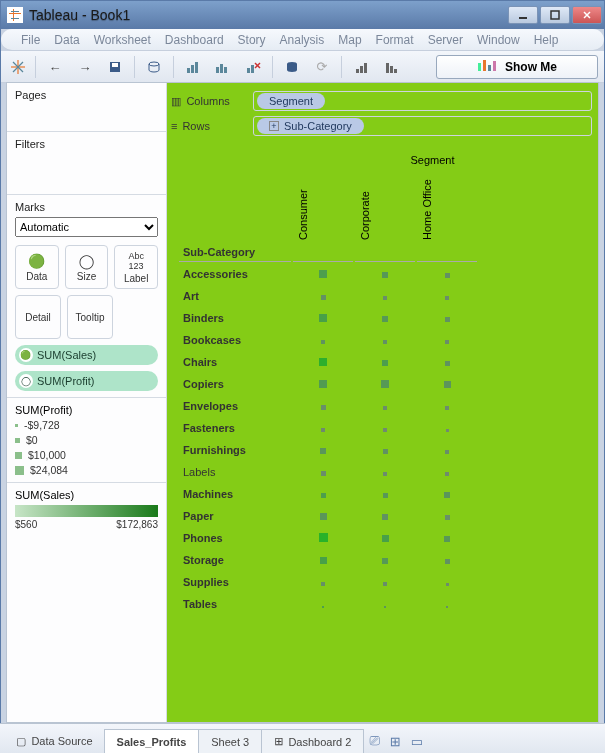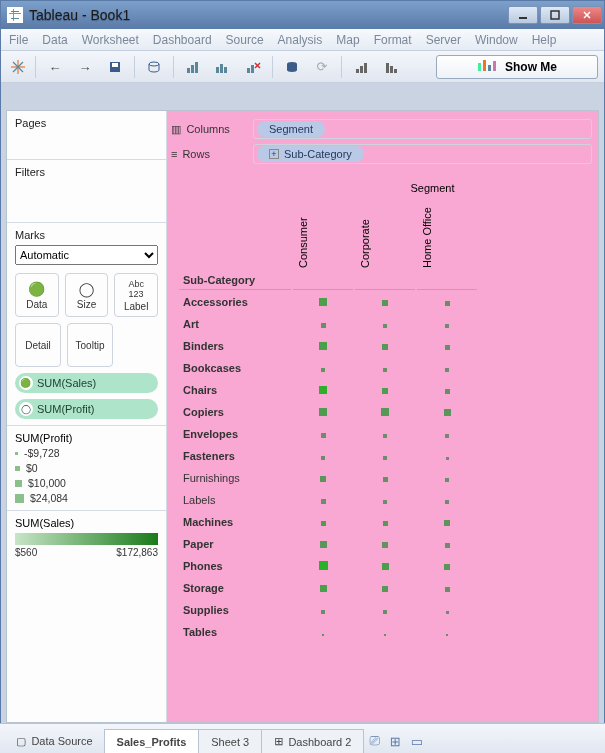--- a/index.html
+++ b/index.html
@@ -3,29 +3,29 @@
 <meta charset="utf-8">
 <style>
   * { box-sizing: border-box; margin: 0; padding: 0; font-family: "Segoe UI", Tahoma, sans-serif; }
   body { background: #c9d3e2; width: 605px; height: 753px; overflow: hidden; border:1px solid #5a7aa8;}
   .titlebar { height: 28px; background: linear-gradient(#7da0cb, #5a7aa8); display: flex; align-items: center; padding: 0 2px 0 6px; color: #fff; font-size: 14px; }
   .titlebar .appicon { width: 16px; height: 16px; background: #fff; margin-right: 6px; display:flex; align-items:center; justify-content:center;}
   .titlebar .title { flex: 1; text-shadow: 0 1px 1px rgba(0,0,0,.3); color:#1a1a1a; }
   .titlebar .winbtns { display: flex; }
   .titlebar .winbtns div { width: 30px; height: 18px; background: linear-gradient(#dfe9f7,#b9c9df); border:1px solid #7a93b6; margin-left:2px; display:flex; align-items:center; justify-content:center; font-size:11px; color:#333; border-radius:2px;}
   .titlebar .winbtns div.close{ background: linear-gradient(#e88, #c55); color:#fff;}
-  .menubar { height: 22px; background: linear-gradient(#f6f9fd,#e6ecf4); display:flex; align-items:center; padding: 0 8px; font-size:12px; color:#7b879a; gap:14px; border-bottom:1px solid #c6cfdd;}
+  .menubar { height: 22px; background: linear-gradient(#f6f9fd,#e6ecf4); display:flex; align-items:center; padding: 0 20px; font-size:12px; color:#7b879a; gap:14px; border-bottom:1px solid #c6cfdd;border-radius:11px;}
   .menubar span{ cursor:default;}
   .toolbar { height: 32px; background: linear-gradient(#f3f6fb,#e1e7f0); display:flex; align-items:center; padding:0 6px; gap:4px; border-bottom:1px solid #c6cfdd;}
   .tbtn { width:26px; height:24px; display:flex; align-items:center; justify-content:center; font-size:13px; color:#444; border:1px solid transparent; border-radius:2px;}
   .tsep { width:1px; height:22px; background:#c6cfdd; margin:0 2px;}
   .logo { width:22px; height:22px; display:flex; align-items:center; justify-content:center;}
   .showme { margin-left:auto; height:24px; width:162px; background: linear-gradient(#fff,#eef2f8); border:1px solid #98a8bd; border-radius:3px; display:flex; align-items:center; justify-content:center; font-size:12px; gap:8px;}
   .showme .bars span{display:inline-block; width:3px; margin:0 1px;}
-  .content { position:absolute; top:82px; bottom:30px; left:6px; right:6px; background:#f9a8d4; border:1px solid #b9c4d2; display:flex;margin-top:28px;}
+  .content { position:absolute; top:82px; bottom:30px; left:6px; right:6px; background:#84cc16; border:1px solid #b9c4d2; display:flex;}
   .leftpanel { width:160px; border-right:1px solid #d5dbe3; display:flex; flex-direction:column; background:#fdfdfe; overflow:hidden;}
   .card { border-bottom:1px solid #d5dbe3; padding:6px 8px; font-size:11px; }
   .card h4{ font-size:11px; font-weight:normal; color:#222;}
   .card.pad{ padding-bottom:30px;}
   .filters{padding-bottom:44px;}
   .marks select{ width:100%; font-size:11px; height:20px; margin-top:4px;}
   .marks-grid{ display:flex; gap:6px; margin-top:8px;}
   .mchip{ flex:1; border:1px solid #cdd4de; border-radius:4px; height:44px; display:flex; flex-direction:column; align-items:center; justify-content:center; font-size:10px; color:#333; gap:2px;}
   .mchip .ic{font-size:14px;}
   .marks-grid2{ display:flex; gap:6px; margin-top:6px;}
@@ -91,21 +91,21 @@
         </svg>
       </div>
   </div>
 </div>
 
 <div class="menubar" id="menubar">
     <span>File</span>
     <span>Data</span>
     <span>Worksheet</span>
     <span>Dashboard</span>
-    <span>Source</span>
+    <span>Story</span>
     <span>Analysis</span>
     <span>Map</span>
     <span>Format</span>
     <span>Server</span>
     <span>Window</span>
     <span>Help</span>
   </div>
 
 <div class="toolbar">
   <div class="logo">
@@ -351,21 +351,21 @@
               <td style="text-align:center;"><span class="mark" style="width:4px;height:4px;background:rgb(106, 141, 106);"></span></td>
               <td style="text-align:center;"><span class="mark" style="width:4px;height:4px;background:rgb(108, 140, 108);"></span></td>
             </tr>
             <tr>
               <td class="catcol" style="font-weight:bold;">Fasteners</td>
               <td style="text-align:center;"><span class="mark" style="width:4px;height:4px;background:rgb(110, 139, 110);"></span></td>
               <td style="text-align:center;"><span class="mark" style="width:4px;height:4px;background:rgb(112, 138, 112);"></span></td>
               <td style="text-align:center;"><span class="mark" style="width:3px;height:3px;background:rgb(113, 137, 113);"></span></td>
             </tr>
             <tr>
-              <td class="catcol" style="font-weight:normal;">Furnishings</td>
+              <td class="catcol" style="font-weight:bold;">Furnishings</td>
               <td style="text-align:center;"><span class="mark" style="width:6px;height:6px;background:rgb(90, 150, 90);"></span></td>
               <td style="text-align:center;"><span class="mark" style="width:5px;height:5px;background:rgb(97, 146, 97);"></span></td>
               <td style="text-align:center;"><span class="mark" style="width:4px;height:4px;background:rgb(104, 142, 104);"></span></td>
             </tr>
             <tr>
               <td class="catcol" style="font-weight:normal;">Labels</td>
               <td style="text-align:center;"><span class="mark" style="width:5px;height:5px;background:rgb(106, 141, 106);"></span></td>
               <td style="text-align:center;"><span class="mark" style="width:4px;height:4px;background:rgb(108, 140, 108);"></span></td>
               <td style="text-align:center;"><span class="mark" style="width:4px;height:4px;background:rgb(110, 139, 110);"></span></td>
             </tr>

